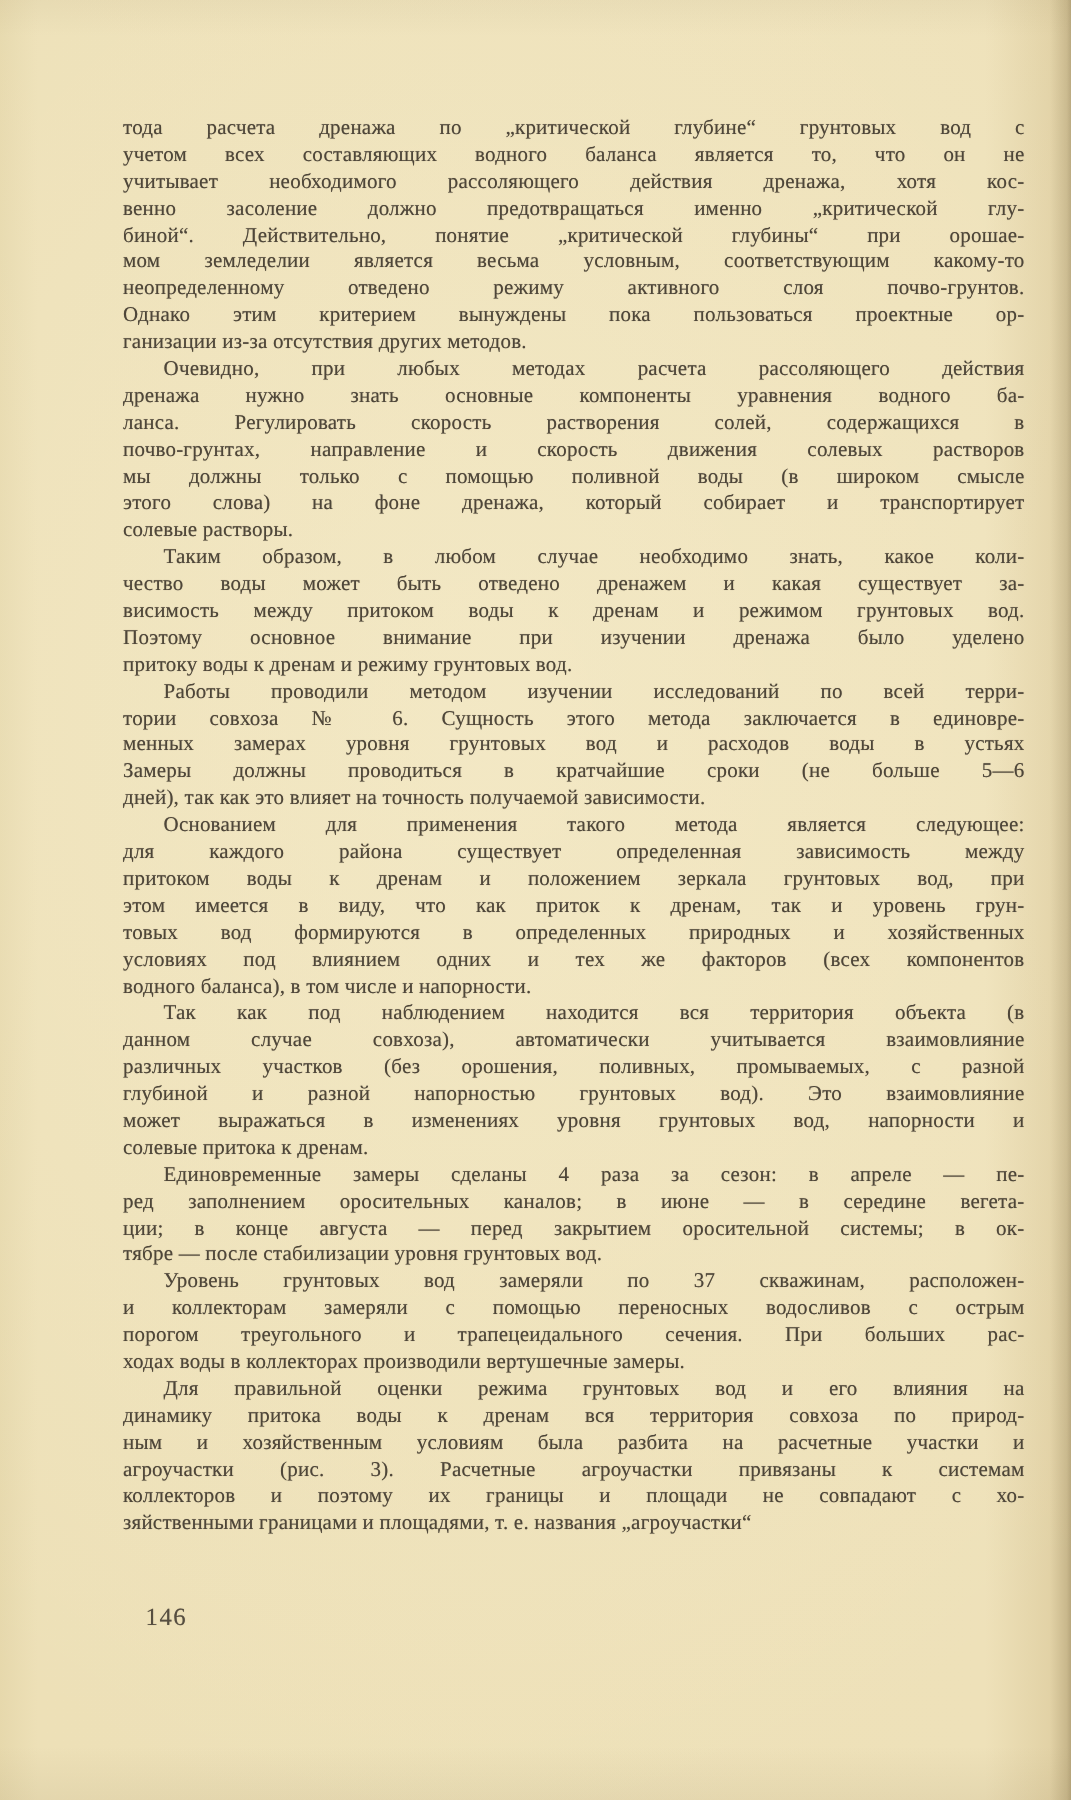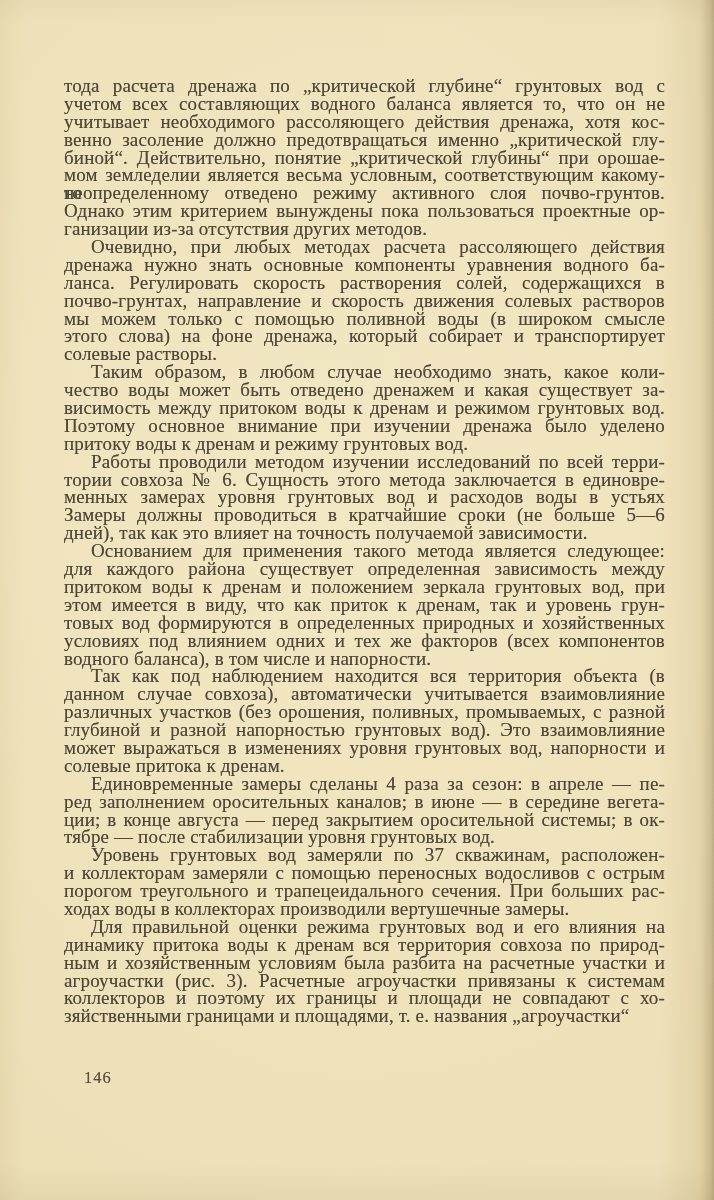--- a/index.html
+++ b/index.html
@@ -17,46 +17,46 @@
     width: 714px;
     height: 1200px;
     background:
       radial-gradient(ellipse 120% 90% at 45% 40%, rgba(255,249,225,0.30), rgba(255,249,225,0) 70%),
       linear-gradient(180deg, rgba(120,100,60,0.06) 0%, rgba(120,100,60,0) 2%, rgba(120,100,60,0) 97%, rgba(120,100,60,0.08) 100%),
       linear-gradient(90deg, #e6d8ac 0%, #ede0b7 3.5%, #eee1b9 92%, #e2d2a6 98%, #c9b88c 99.6%, #b7a67c 100%),
       #ece0b6;
   }
   .text-block {
     position: absolute;
-    left: 64px;
+    left: 82px;
     top: 77px;
     width: 601px;
     color: #4e4639;
-    font-size: 19px;
+    font-size: 14px;
     line-height: 17.9px;
     letter-spacing: 0.15px;
     text-shadow: 0 0 0.5px rgba(78,70,57,0.55);
   }
   .para { margin: 0; padding: 0; }
   .line {
     text-align: justify;
     text-align-last: justify;
     white-space: normal;
     height: 17.9px;
     overflow: visible;
   }
   .line.last {
     text-align-last: left;
   }
   .para.indent .line:first-child {
     text-indent: 27px;
   }
   .page-number {
     position: absolute;
-    left: 84px;
+    left: 97px;
     top: 1068px;
     color: #564e40;
     font-size: 16.5px;
     letter-spacing: 1px;
     text-shadow: 0 0 0.5px rgba(86,78,64,0.5);
   }
 </style>
 </head>
 <body>
 
@@ -71,21 +71,21 @@
         <div class="line">мом земледелии является весьма условным, соответствующим какому-то</div>
         <div class="line">неопределенному отведено режиму активного слоя почво-грунтов.</div>
         <div class="line">Однако этим критерием вынуждены пока пользоваться проектные ор-</div>
         <div class="line last">ганизации из-за отсутствия других методов.</div>
       </div>
       <div class="para indent">
         <div class="line">Очевидно, при любых методах расчета рассоляющего действия</div>
         <div class="line">дренажа нужно знать основные компоненты уравнения водного ба-</div>
         <div class="line">ланса. Регулировать скорость растворения солей, содержащихся в</div>
         <div class="line">почво-грунтах, направление и скорость движения солевых растворов</div>
-        <div class="line">мы можем только с помощью поливной воды (в широком смысле</div>
+        <div class="line">мы должны только с помощью поливной воды (в широком смысле</div>
         <div class="line">этого слова) на фоне дренажа, который собирает и транспортирует</div>
         <div class="line last">солевые растворы.</div>
       </div>
       <div class="para indent">
         <div class="line">Таким образом, в любом случае необходимо знать, какое коли-</div>
         <div class="line">чество воды может быть отведено дренажем и какая существует за-</div>
         <div class="line">висимость между притоком воды к дренам и режимом грунтовых вод.</div>
         <div class="line">Поэтому основное внимание при изучении дренажа было уделено</div>
         <div class="line last">притоку воды к дренам и режиму грунтовых вод.</div>
       </div>

